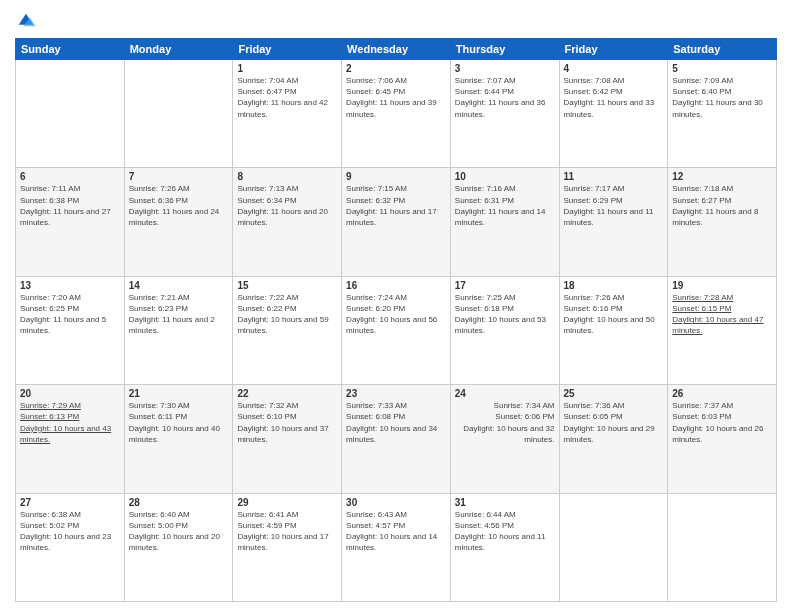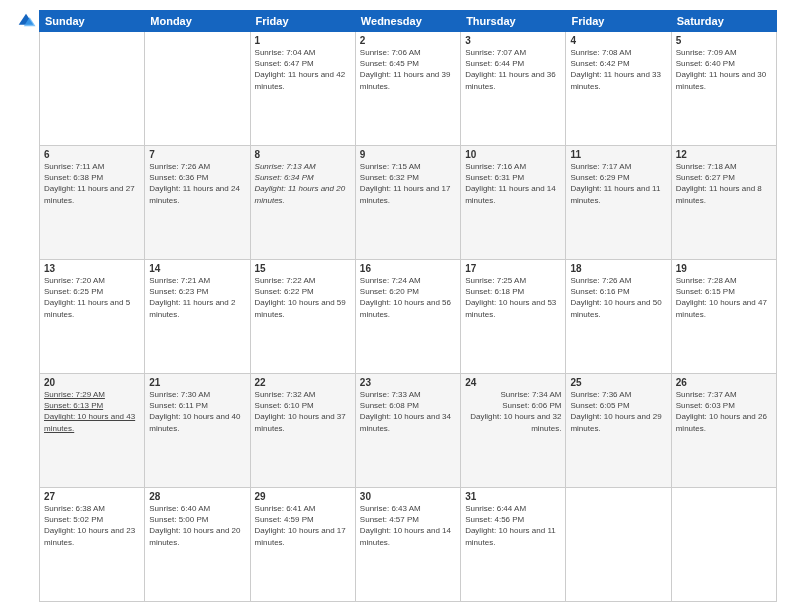--- a/index.html
+++ b/index.html
@@ -8,21 +8,21 @@
       background: #fff;
       width: 792px;
       height: 612px;
       overflow: hidden;
     }
     .page {
       width: 792px;
       height: 612px;
       padding: 10px 15px;
       display: flex;
-      flex-direction: row;
+      flex-direction: column;
     }
     .header {
       display: flex;
       justify-content: space-between;
       align-items: flex-start;
       margin-bottom: 6px;
     }
     .logo {
       display: flex;
       align-items: center;
@@ -178,21 +178,21 @@
 Daylight: 11 hours and 27 minutes.</div>
           </td>
           <td>
             <span class="day-num">7</span>
             <div class="day-info" style="white-space: pre-line;">Sunrise: 7:26 AM
 Sunset: 6:36 PM
 Daylight: 11 hours and 24 minutes.</div>
           </td>
           <td>
             <span class="day-num">8</span>
-            <div class="day-info" style="white-space: pre-line; font-style: italic;">Sunrise: 7:13 AM
+            <div class="day-info" style="white-space: pre-line;">Sunrise: 7:13 AM
 Sunset: 6:34 PM
 Daylight: 11 hours and 20 minutes.</div>
           </td>
           <td>
             <span class="day-num">9</span>
             <div class="day-info" style="white-space: pre-line;">Sunrise: 7:15 AM
 Sunset: 6:32 PM
 Daylight: 11 hours and 17 minutes.</div>
           </td>
           <td>
@@ -246,21 +246,21 @@
 Daylight: 10 hours and 53 minutes.</div>
           </td>
           <td>
             <span class="day-num">18</span>
             <div class="day-info" style="white-space: pre-line;">Sunrise: 7:26 AM
 Sunset: 6:16 PM
 Daylight: 10 hours and 50 minutes.</div>
           </td>
           <td>
             <span class="day-num">19</span>
-            <div class="day-info" style="white-space: pre-line;">Sunrise: 7:28 AM
+            <div class="day-info" style="white-space: pre-line; text-decoration: underline;">Sunrise: 7:28 AM
 Sunset: 6:15 PM
 Daylight: 10 hours and 47 minutes.</div>
           </td>
         </tr>
         <tr>
           <td>
             <span class="day-num">20</span>
             <div class="day-info" style="white-space: pre-line; text-decoration: underline;">Sunrise: 7:29 AM
 Sunset: 6:13 PM
 Daylight: 10 hours and 43 minutes.</div>

